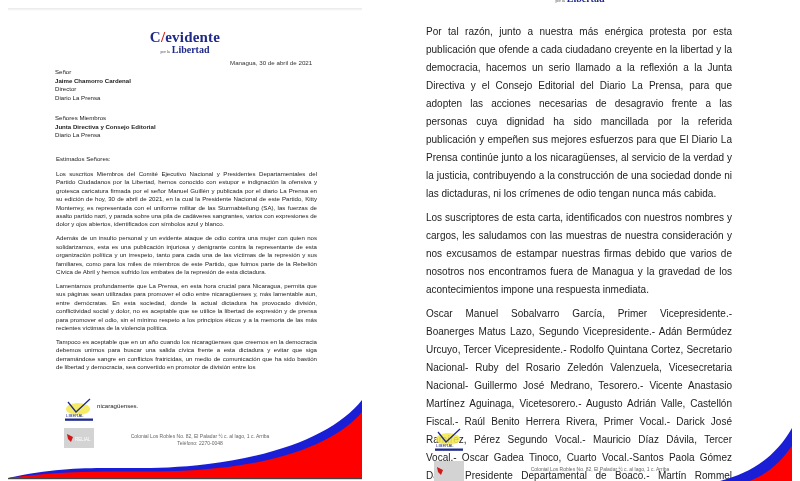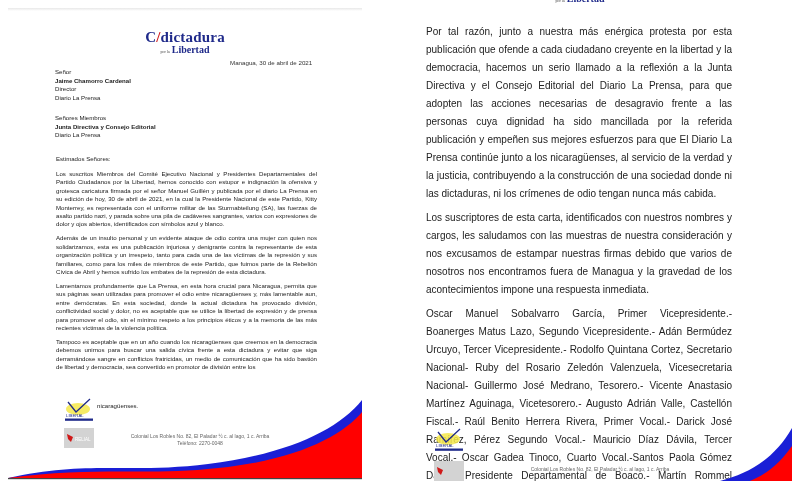--- a/index.html
+++ b/index.html
@@ -34,21 +34,21 @@
     .relial-logo { position:absolute; width:30px; height:20px; background:#d3d3d3; }
     .wave { position:absolute; }
   </style>
 </head>
 <body>
 
 <div class="page" id="page-left">
   <div class="top-shadow"></div>
 
   <div class="logo" style="left:140px; top:30px; width:90px;">
-    <div class="main"><span class="c">C</span><span class="slash">/</span><span>dictadura</span></div>
+    <div class="main"><span class="c">C</span><span class="slash">/</span><span>evidente</span></div>
     <div class="sub"><small>por la</small><span>Libertad</span></div>
   </div>
 
   <div class="date" style="left:230px; top:59px;">Managua, 30 de abril de 2021</div>
 
   <div class="text" style="left:55px; top:68px; width:260px; line-height:8.6px;">
     <span class="line">Señor</span>
     <span class="line bold">Jaime Chamorro Cardenal</span>
     <span class="line">Director</span>
     <span class="line">Diario La Prensa</span>

